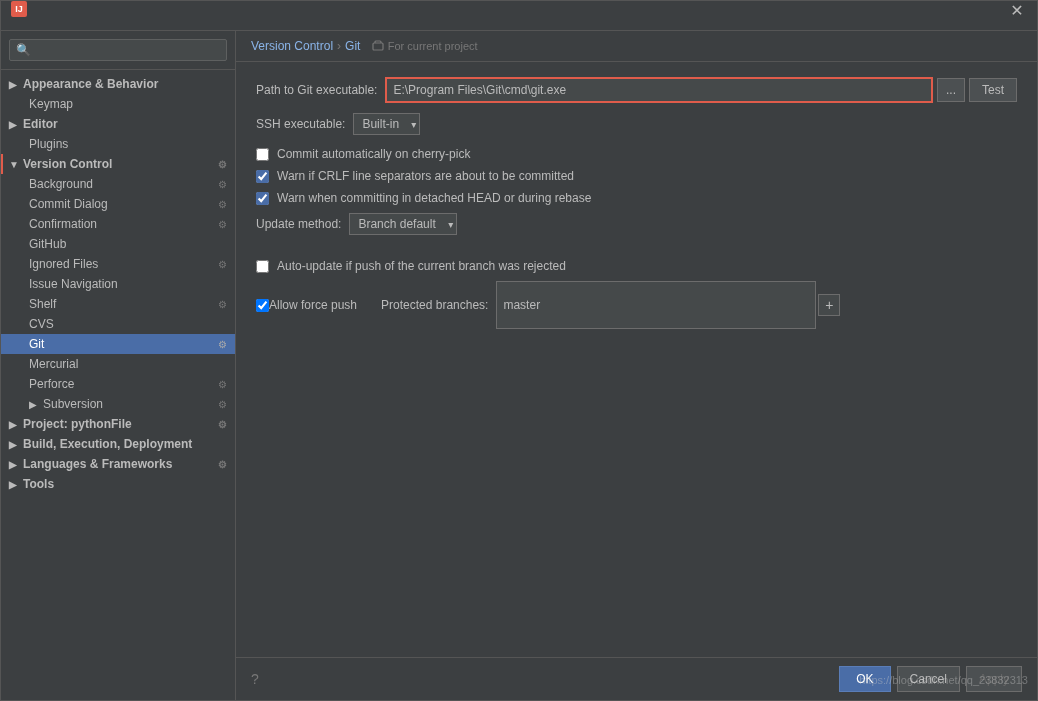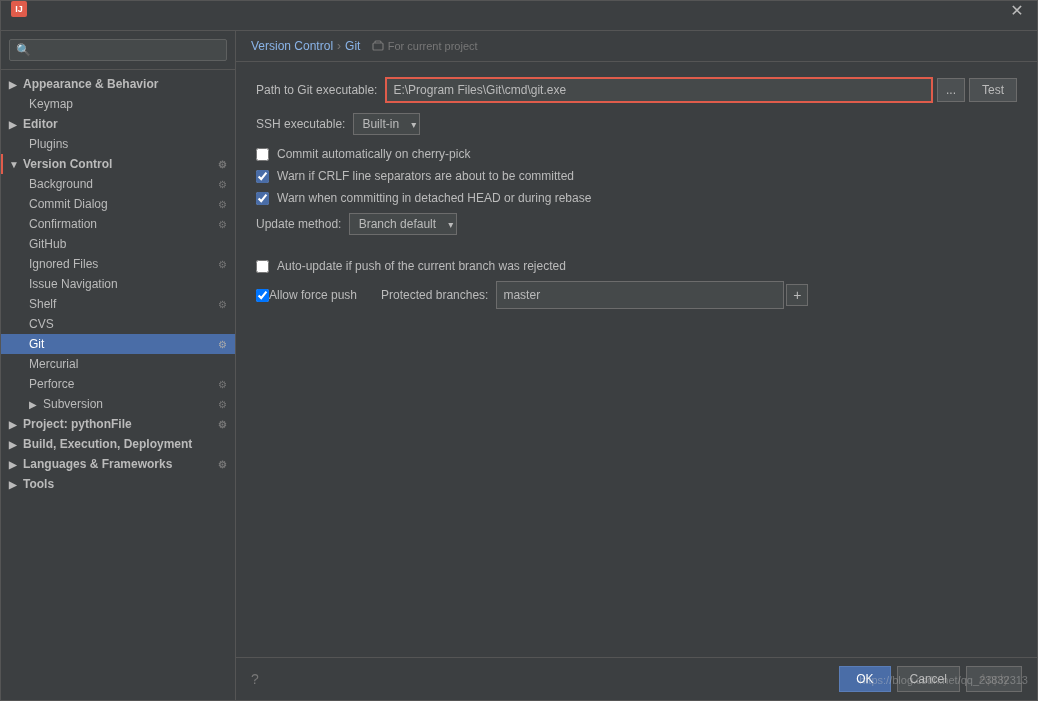--- a/index.html
+++ b/index.html
@@ -239,41 +239,40 @@
     }
     .update-method-select {
       background: #45494a;
       border: 1px solid #6c6c6c;
       color: #bbb;
       padding: 3px 20px 3px 8px;
       font-size: 12px;
       appearance: none;
       cursor: pointer;
       outline: none;
-      text-align: center;
     }
     .force-push-row {
       display: flex;
       align-items: center;
       margin-bottom: 8px;
     }
     .protected-branches-label {
       color: #bbb;
       font-size: 12px;
       margin-left: 24px;
       margin-right: 8px;
       white-space: nowrap;
     }
     .protected-input {
       background: #45494a;
       border: 1px solid #6c6c6c;
       color: #bbb;
-      padding: 6px 6px;
-      font-size: 12px;
-      width: 288px;
+      padding: 16px 6px;
+      font-size: 12px;
+      width: 320px;
       outline: none;
     }
     .btn-plus {
       background: #45494a;
       border: 1px solid #6c6c6c;
       color: #bbb;
       width: 22px;
       height: 22px;
       cursor: pointer;
       font-size: 14px;

